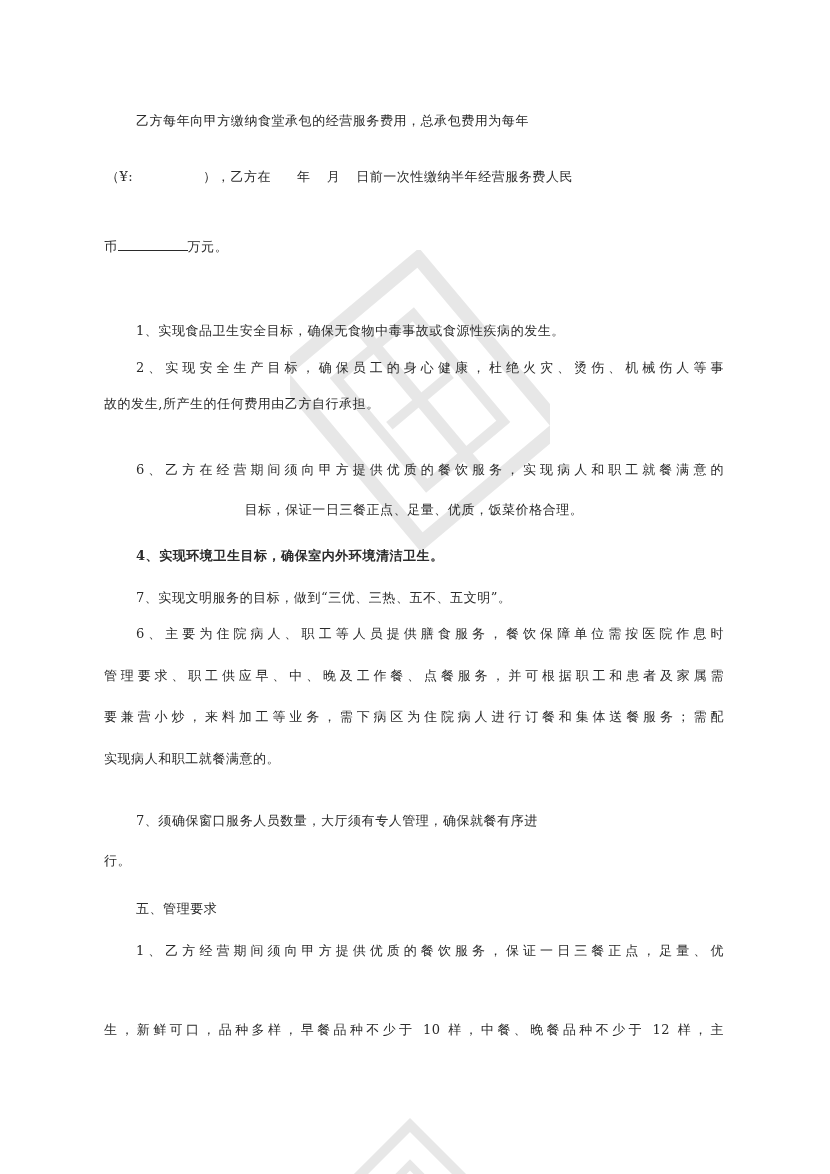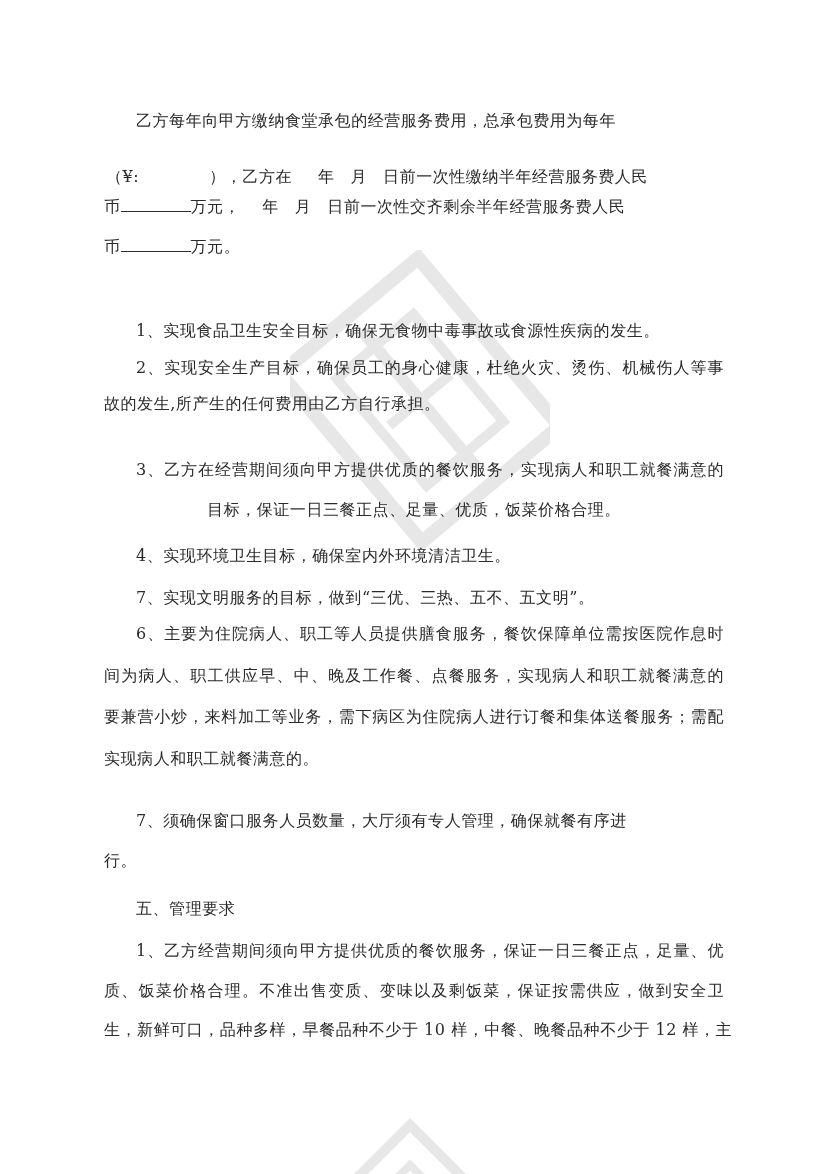--- a/index.html
+++ b/index.html
@@ -26,21 +26,21 @@
       position: absolute;
       pointer-events: none;
       opacity: 0.09;
     }
     .wm1 { left: 290px; top: 250px; width: 260px; height: 300px; }
     .wm2 { left: 330px; top: 1105px; width: 160px; height: 90px; }
     .line {
       position: absolute;
       left: 104px;
       width: 620px;
-      font-size: 16px;
+      font-size: 13px;
       line-height: 22px;
       height: 22px;
       white-space: nowrap;
       letter-spacing: 0.55px;
     }
     .line.indent { left: 136px; width: 588px; }
     .line.justify {
       text-align: justify;
       text-align-last: justify;
     }
@@ -73,60 +73,57 @@
   </svg>
 
   <div class="line indent" style="top:110px;">
     <span>乙方每年向甲方缴纳食堂承包的经营服务费用，总承包费用为每年</span>
   </div>
 
   <div class="line" style="top:152px; left:106px;margin-top:14px;">
     <span>（¥:</span><span class="gap" style="width:70px;"></span><span>），乙方在</span><span class="gap" style="width:26px;"></span><span>年</span><span class="gap" style="width:16px;"></span><span>月</span><span class="gap" style="width:16px;"></span><span>日前一次性缴纳半年经营服务费人民</span>
   </div>
 
-  <div class="line" style="top:196px;">
-    <span>币</span><span class="blank" style="width:70px;"></span><span>万元，</span><span class="gap" style="width:22px;"></span><span>年</span><span class="gap" style="width:16px;"></span><span>月</span><span class="gap" style="width:16px;"></span><span>日前一次性交齐剩余半年经营服务费人民</span>
-  </div>
 
   <div class="line" style="top:236px;">
     <span>币</span><span class="blank" style="width:70px;"></span><span>万元。</span>
   </div>
 
 
   <div class="line indent" style="top:320px;">
     <span>1、实现食品卫生安全目标，确保无食物中毒事故或食源性疾病的发生。</span>
   </div>
 
   <div class="line indent justify" style="top:357px;">
     <span>2、实现安全生产目标，确保员工的身心健康，杜绝火灾、烫伤、机械伤人等事</span>
   </div>
   <div class="line" style="top:393px;">
     <span>故的发生,所产生的任何费用由乙方自行承担。</span>
   </div>
 
   <div class="line indent justify" style="top:459px;">
-    <span>3、乙方在经营期间须向甲方提供优质的餐饮服务，实现病人和职工就餐满意的</span>
+    <span>6、乙方在经营期间须向甲方提供优质的餐饮服务，实现病人和职工就餐满意的</span>
   </div>
   <div class="line" style="top:499px;text-align:center;">
     <span>目标，保证一日三餐正点、足量、优质，饭菜价格合理。</span>
   </div>
 
-  <div class="line indent" style="top:545px;">
+  <div class="line indent" style="top:545px;font-weight:bold;">
     <span>4、实现环境卫生目标，确保室内外环境清洁卫生。</span>
   </div>
 
   <div class="line indent" style="top:587px;">
     <span>7、实现文明服务的目标，做到“三优、三热、五不、五文明”。</span>
   </div>
 
   <div class="line indent justify" style="top:623px;">
     <span>6、主要为住院病人、职工等人员提供膳食服务，餐饮保障单位需按医院作息时</span>
   </div>
   <div class="line justify" style="top:665px;">
-    <span>间为病人、职工供应早、中、晚及工作餐、点餐服务，实现病人和职工就餐满意的</span>
+    <span>管理要求、职工供应早、中、晚及工作餐、点餐服务，并可根据职工和患者及家属需</span>
   </div>
   <div class="line justify" style="top:706px;">
     <span>要兼营小炒，来料加工等业务，需下病区为住院病人进行订餐和集体送餐服务；需配</span>
   </div>
   <div class="line" style="top:748px;">
     <span>实现病人和职工就餐满意的。</span>
   </div>
 
   <div class="line indent" style="top:810px;">
     <span>7、须确保窗口服务人员数量，大厅须有专人管理，确保就餐有序进</span>
@@ -135,20 +132,17 @@
     <span>行。</span>
   </div>
 
   <div class="line indent" style="top:898px;">
     <span>五、管理要求</span>
   </div>
 
   <div class="line indent justify" style="top:940px;">
     <span>1、乙方经营期间须向甲方提供优质的餐饮服务，保证一日三餐正点，足量、优</span>
   </div>
-  <div class="line justify" style="top:980px;">
-    <span>质、饭菜价格合理。不准出售变质、变味以及剩饭菜，保证按需供应，做到安全卫</span>
-  </div>
   <div class="line justify" style="top:1019px;">
     <span>生，新鲜可口，品种多样，早餐品种不少于 10 样，中餐、晚餐品种不少于 12 样，主</span>
   </div>
 
 </div>
 
 </body></html>

